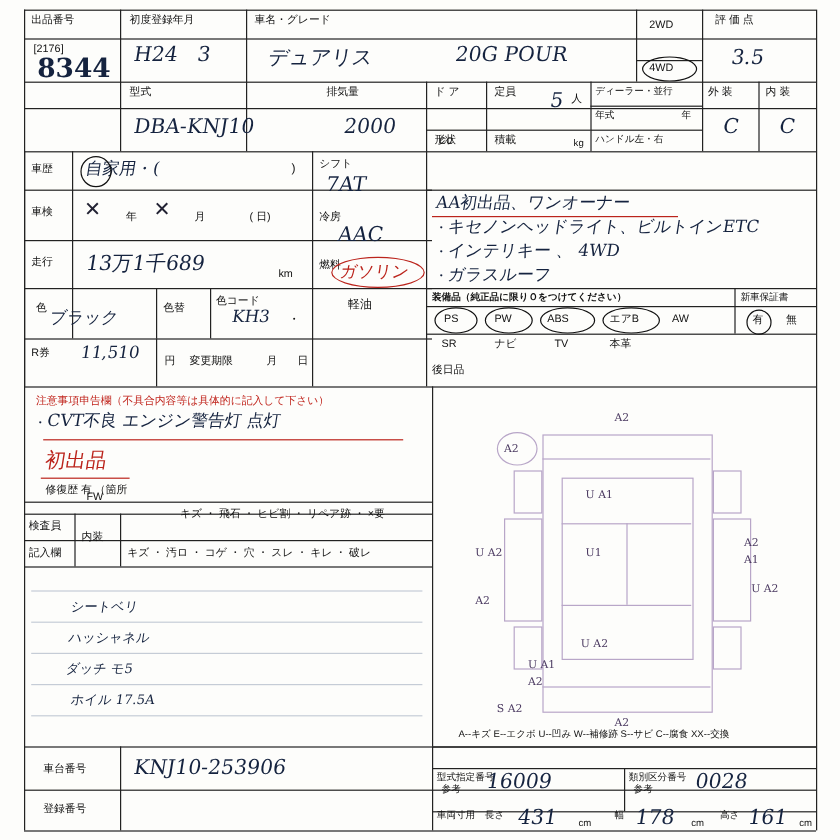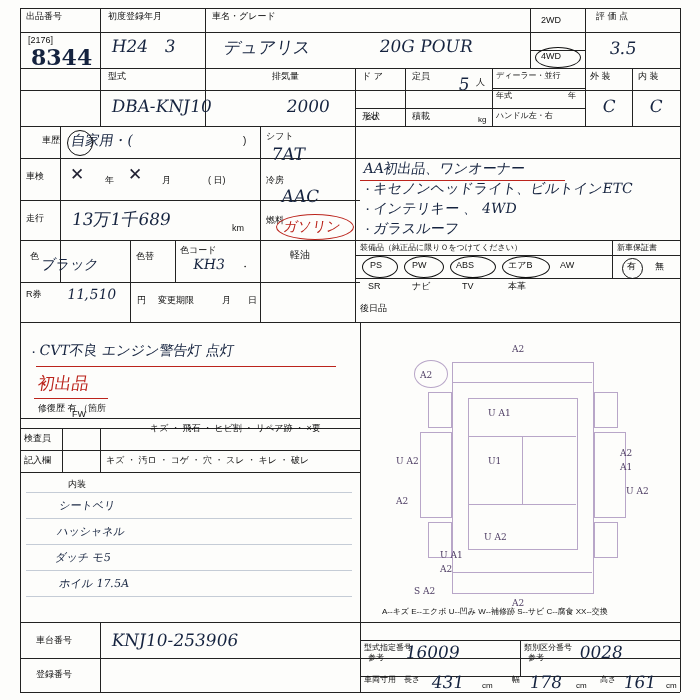--- a/index.html
+++ b/index.html
@@ -122,21 +122,21 @@
 
   <div class="ln h" style="left:20px;top:158px;width:340px;"></div>
   <div class="ln h" style="left:20px;top:200px;width:340px;"></div>
   <div class="ln h" style="left:20px;top:240px;width:340px;"></div>
   <div class="ln h" style="left:20px;top:282px;width:340px;"></div>
   <div class="ln h" style="left:20px;top:322px;width:660px;"></div>
   <div class="ln v" style="left:130px;top:240px;height:42px;"></div>
   <div class="ln v" style="left:175px;top:240px;height:42px;"></div>
   <div class="ln v" style="left:130px;top:282px;height:40px;"></div>
 
-  <div class="lbl sm" style="left:26px;top:136px;margin-left:16px;">車歴</div>
+  <div class="lbl sm" style="left:26px;top:136px;">車歴</div>
   <div class="hw s slant" style="left:70px;top:132px;">自家用・(</div>
   <div class="lbl" style="left:243px;top:136px;">)</div>
   <div class="circ" style="left:67px;top:130px;width:24px;height:24px;"></div>
 
   <div class="lbl sm" style="left:26px;top:172px;">車検</div>
   <div class="lbl sm" style="left:105px;top:176px;">年</div>
   <div class="lbl sm" style="left:162px;top:176px;">月</div>
   <div class="lbl sm" style="left:208px;top:176px;">( 日)</div>
   <div class="hw med" style="left:70px;top:164px;color:#223;">✕</div>
   <div class="hw med" style="left:128px;top:164px;color:#223;">✕</div>
@@ -177,21 +177,21 @@
   <div class="hw s slant" style="left:362px;top:160px;">AA初出品、ワンオーナー</div>
   <div class="ul" style="left:360px;top:180px;width:205px;"></div>
 
   <div class="hw xs" style="left:362px;top:182px;">・</div>
   <div class="hw s slant" style="left:372px;top:180px;">キセノンヘッドライト、ビルトインETC</div>
   <div class="hw xs" style="left:362px;top:202px;">・</div>
   <div class="hw s slant" style="left:372px;top:200px;">インテリキー 、 4WD</div>
   <div class="hw xs" style="left:362px;top:222px;">・</div>
   <div class="hw s slant" style="left:372px;top:220px;">ガラスルーフ</div>
 
-  <div class="lbl xs" style="left:360px;top:244px;">装備品（純正品に限りＯをつけてください）</div>
+  <div class="lbl xs" style="left:360px;top:244px;font-weight:bold;">装備品（純正品に限りＯをつけてください）</div>
   <div class="lbl xs" style="left:617px;top:244px;">新車保証書</div>
   <div class="circ" style="left:622px;top:258px;width:19px;height:19px;"></div>
   <div class="lbl sm" style="left:627px;top:262px;">有</div>
   <div class="lbl sm" style="left:655px;top:262px;">無</div>
 
   <div class="circ" style="left:362px;top:256px;width:34px;height:20px;"></div>
   <div class="lbl sm" style="left:370px;top:261px;">PS</div>
   <div class="circ" style="left:404px;top:256px;width:38px;height:20px;"></div>
   <div class="lbl sm" style="left:412px;top:261px;">PW</div>
   <div class="circ" style="left:450px;top:256px;width:44px;height:20px;"></div>
@@ -207,33 +207,34 @@
   <div class="lbl sm" style="left:360px;top:304px;">後日品</div>
 
   <div class="ln h" style="left:20px;top:418px;width:340px;"></div>
   <div class="ln h" style="left:20px;top:428px;width:340px;"></div>
   <div class="ln h" style="left:20px;top:450px;width:340px;"></div>
   <div class="ln h" style="left:20px;top:472px;width:340px;"></div>
   <div class="ln v" style="left:360px;top:322px;height:300px;"></div>
   <div class="ln v" style="left:62px;top:428px;height:44px;"></div>
   <div class="ln v" style="left:100px;top:428px;height:44px;"></div>
 
+  <div class="lbl sm red" style="left:30px;top:330px;">注意事項申告欄（不具合内容等は具体的に記入して下さい）</div>
   <div class="hw xs" style="left:28px;top:345px;">・</div>
   <div class="hw s slant" style="left:38px;top:342px;">CVT不良  エンジン警告灯 点灯</div>
   <div class="ul" style="left:36px;top:366px;width:300px;"></div>
   <div class="hw med red slant" style="left:36px;top:372px;">初出品</div>
   <div class="ul" style="left:34px;top:398px;width:74px;"></div>
 
   <div class="lbl sm" style="left:38px;top:404px;">修復歴  有 （箇所</div>
 
   <div class="lbl sm" style="left:24px;top:434px;">検査員</div>
   <div class="lbl sm" style="left:72px;top:410px;">FW</div>
   <div class="lbl sm" style="left:106px;top:424px;margin-left:44px;">キズ ・ 飛石 ・ ヒビ割 ・ リペア跡 ・ ×要</div>
   <div class="lbl sm" style="left:24px;top:456px;">記入欄</div>
-  <div class="lbl sm" style="left:68px;top:480px;">内装</div>
+  <div class="lbl sm" style="left:68px;top:443px;">内装</div>
   <div class="lbl sm" style="left:106px;top:456px;">キズ ・ 汚ロ ・ コゲ ・ 穴 ・ スレ ・ キレ ・ 破レ</div>
 
   <div class="ulk" style="left:26px;top:492px;width:326px;background:#c5ccd6;"></div>
   <div class="ulk" style="left:26px;top:518px;width:326px;background:#c5ccd6;"></div>
   <div class="ulk" style="left:26px;top:544px;width:326px;background:#c5ccd6;"></div>
   <div class="ulk" style="left:26px;top:570px;width:326px;background:#c5ccd6;"></div>
   <div class="ulk" style="left:26px;top:596px;width:326px;background:#c5ccd6;"></div>
 
   <div class="hw xs slant" style="left:58px;top:498px;">シートベリ</div>
   <div class="hw xs slant" style="left:56px;top:524px;">ハッシャネル</div>

